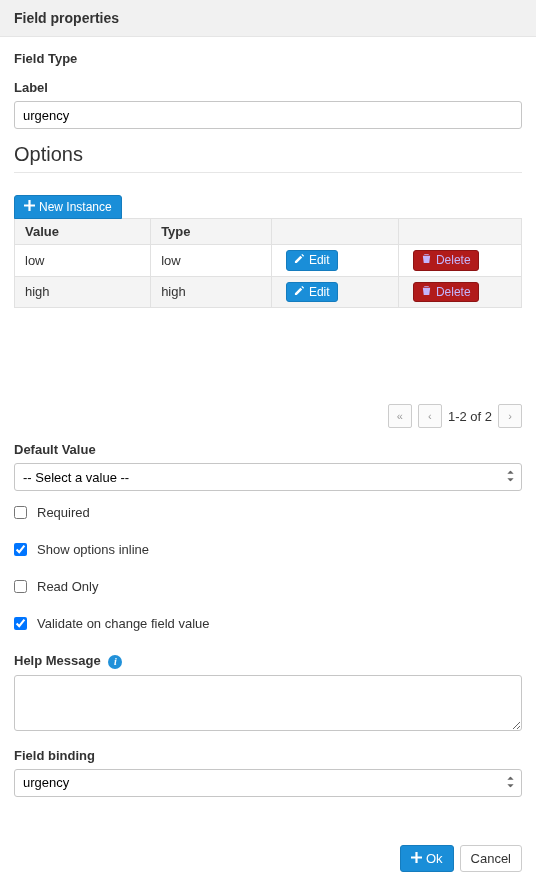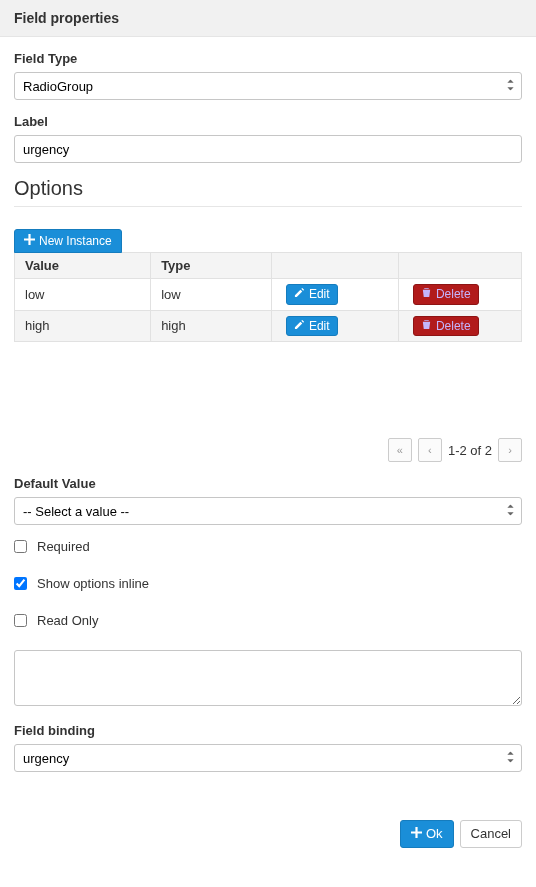--- a/index.html
+++ b/index.html
@@ -139,30 +139,20 @@
 
 <div class="panel-header">
   <span>Field properties</span>
 </div>
 
 <div class="panel-body">
 
   
   <div class="form-group">
     <label class="form-label">Field Type</label>
-    <div class="select-wrap">
-      <select class="form-control">
-        <option>RadioGroup</option>
-      </select>
-      <span class="caret">
-        <svg class="inline-svg" viewBox="0 0 10 14">
-            <path d="M5 0 L9 4 H1 Z M5 14 L1 10 H9 Z"></path>
-          </svg>
-      </span>
-    </div>
   </div>
 
   
   <div class="form-group">
     <label class="form-label">Label</label>
     <input class="form-control" type="text" value="urgency" style="">
   </div>
 
   
   <h2 class="section-title">Options</h2>
@@ -265,23 +255,31 @@
     <span>Required</span>
   </div>
   <div class="check-row">
     <input type="checkbox" checked="" style="">
     <span>Show options inline</span>
   </div>
   <div class="check-row">
     <input type="checkbox" style="">
     <span>Read Only</span>
   </div>
+  <div class="check-row">
+    <input type="checkbox" checked="" style="">
+    <span>Validate on change field value</span>
+  </div>
 
   
   <div class="form-group">
+    <label class="form-label">
+      <span>Help Message</span>
+      <span class="info-icon">i</span>
+    </label>
     <textarea class="form-control" value="" style=""></textarea>
   </div>
 
   
   <div class="form-group" style="margin-bottom:0;">
     <label class="form-label">Field binding</label>
     <div class="select-wrap">
       <select class="form-control">
         <option>urgency</option>
       </select>

